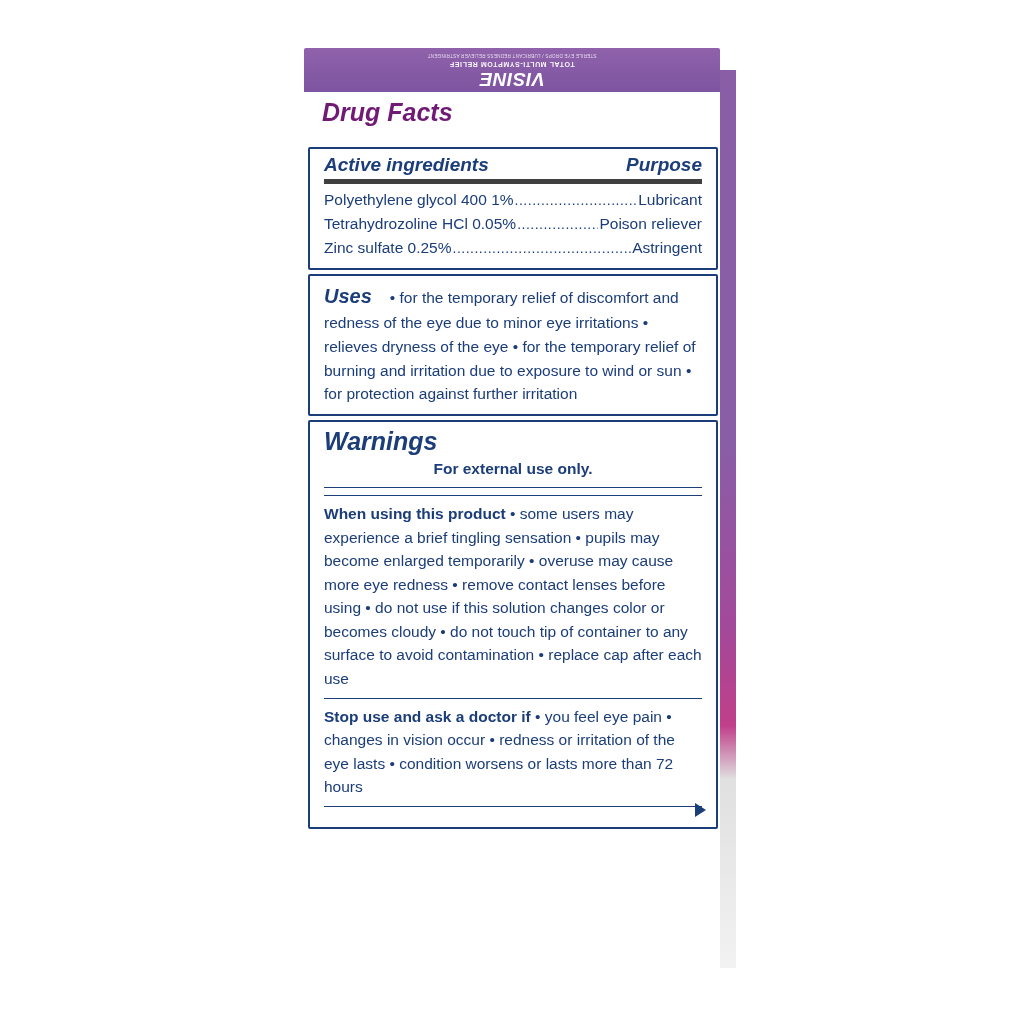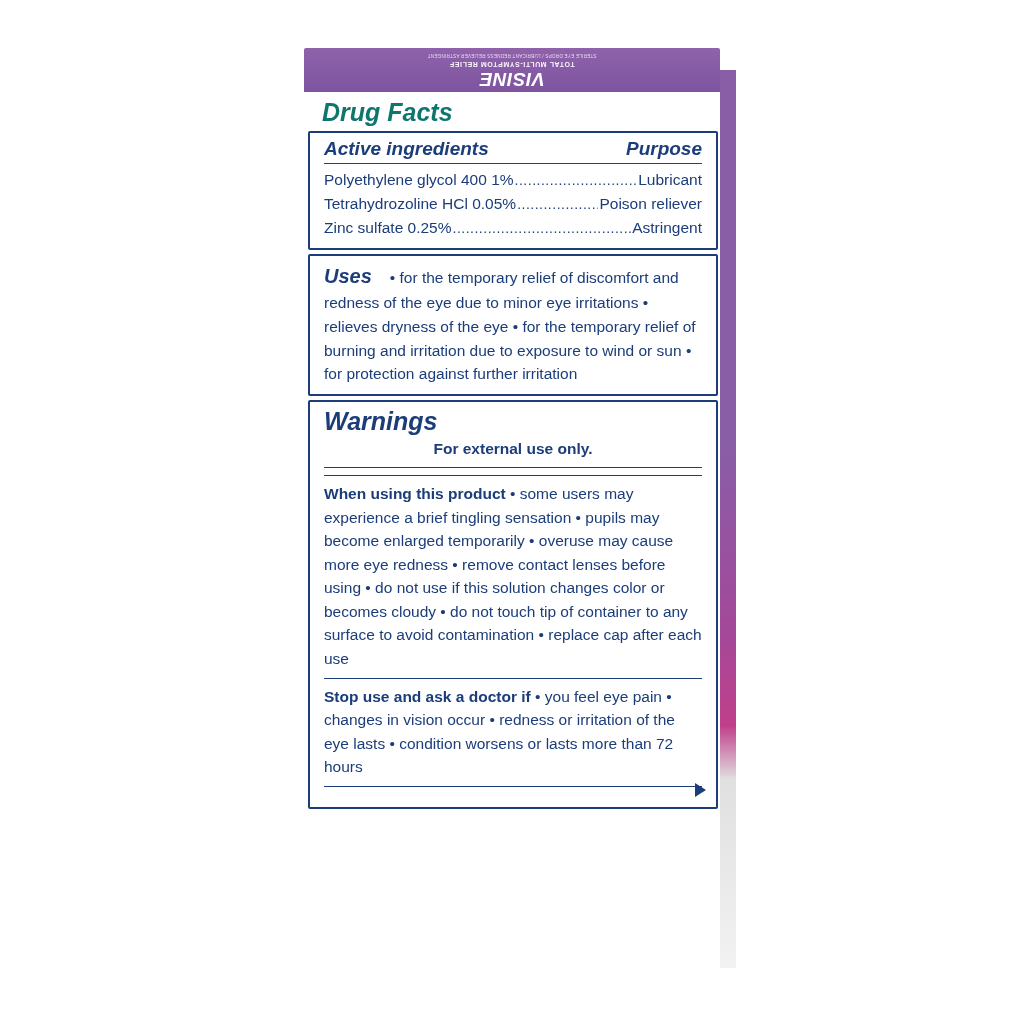--- a/index.html
+++ b/index.html
@@ -118,40 +118,40 @@
     width: 410px;
     box-sizing: border-box;
     color: #1b3d7a;
     font-size: 15px;
   }
 
   .df-title {
     font-size: 25px;
     font-weight: bold;
     font-style: italic;
-    color: #0f766e;
-    padding: 6px 14px 4px 14px;
+    color: #701a75;
+    padding: 6px 14px 20px 14px;
   }
 
   .df-block {
     border: 2px solid #1b3d7a;
     border-radius: 2px;
     padding: 5px 14px 8px 14px;
     margin-bottom: 4px;
     box-sizing: border-box;
   }
 
   .df-head-row {
     display: flex;
     justify-content: space-between;
     align-items: baseline;
     font-size: 19px;
     font-weight: bold;
     font-style: italic;
-    border-bottom: 1px solid #404040;
+    border-bottom: 5px solid #404040;
     padding-bottom: 3px;
     margin-bottom: 4px;
   }
 
   .ing-line {
     display: flex;
     align-items: flex-end;
     font-size: 15.5px;
     line-height: 1.55;
     white-space: nowrap;

